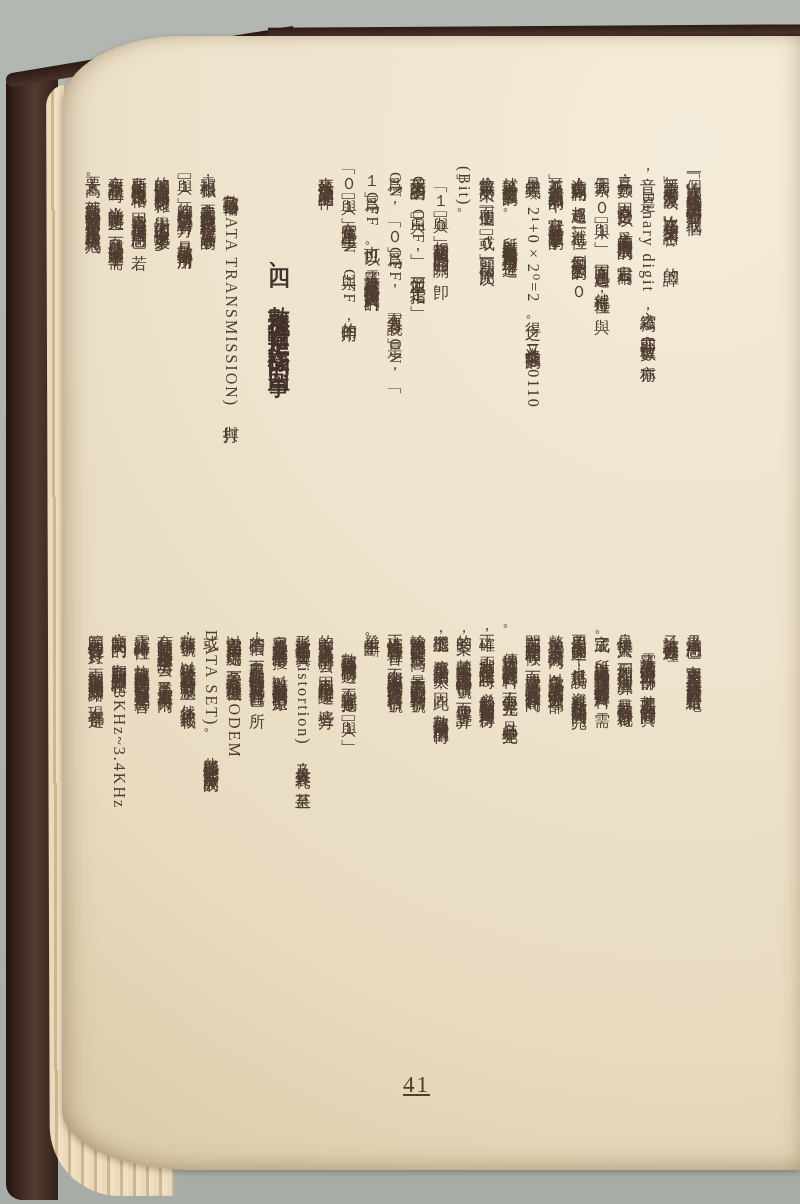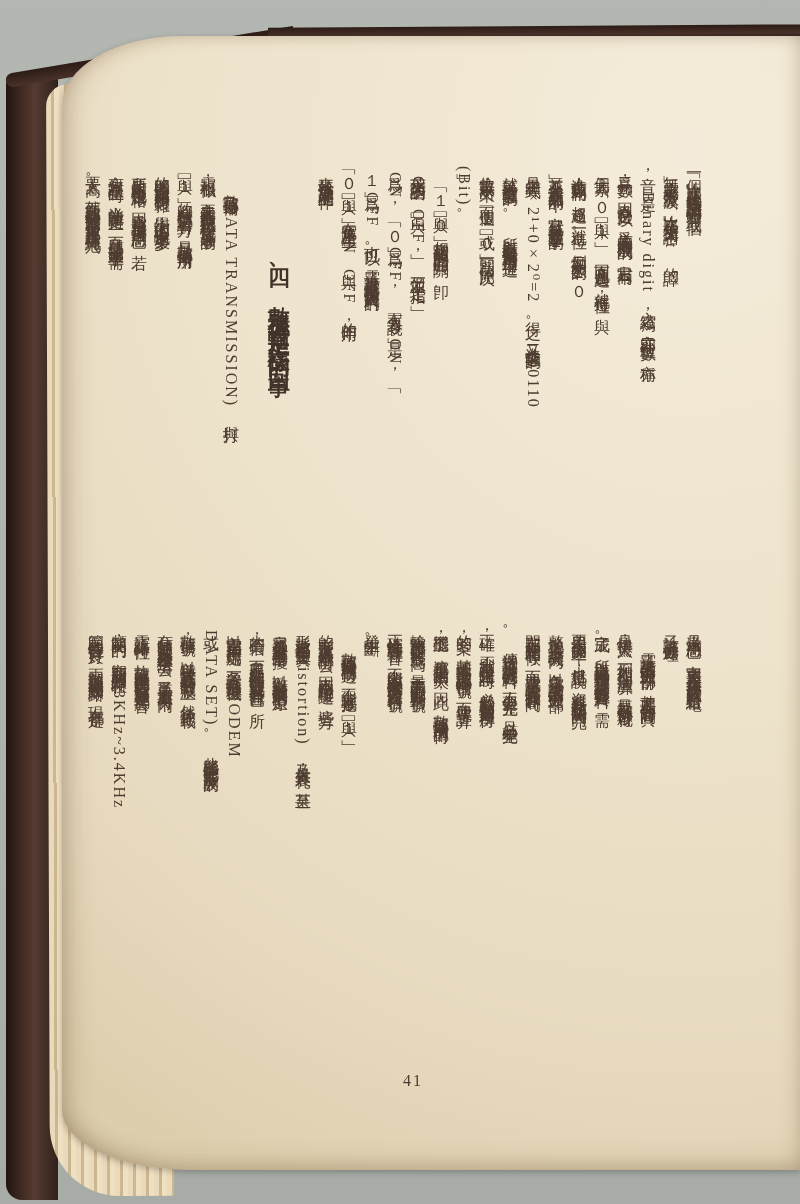--- a/index.html
+++ b/index.html
@@ -51,21 +51,21 @@
     height:432px;line-height:23px;font-size:16px;letter-spacing:2px;
     text-align:left;
   }
   .heading{
     margin:0 16px;padding-top:88px;height:344px;
     font-size:22px;font-weight:bold;letter-spacing:7px;line-height:40px;
     color:#42322a;
   }
   .page-number{
     position:absolute;left:341px;top:1036px;
-    font-size:16px;color:#4e3c30;letter-spacing:2px;
+    font-size:23px;color:#4e3c30;letter-spacing:2px;text-decoration:underline;
   }
 </style>
 </head>
 <body>
 
 <div class="stage">
   <div class="cover-spine"></div>
   <div class="cover-corner"></div>
   <div class="cover-top"></div>
   <div class="page-edges"></div>

